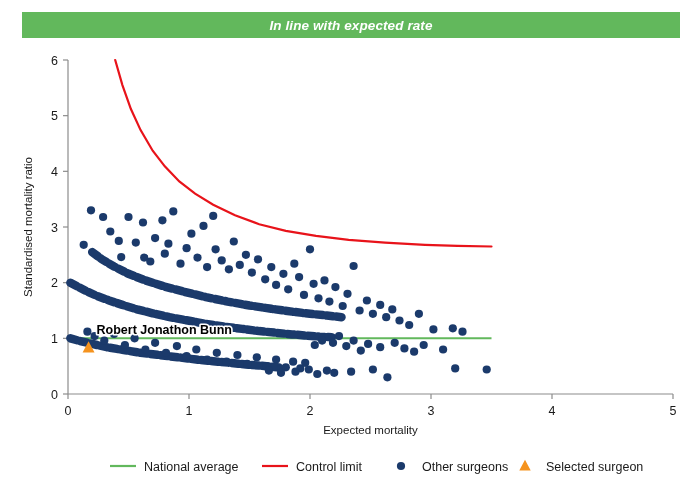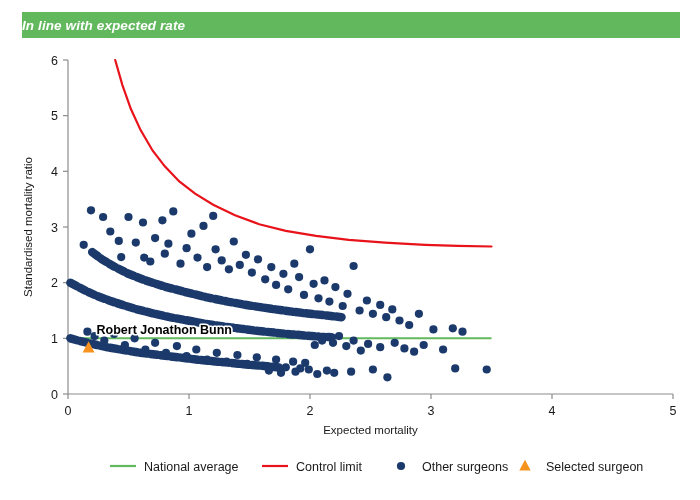--- a/index.html
+++ b/index.html
@@ -8,21 +8,21 @@
     background:#ffffff;
     font-family:"Liberation Sans", sans-serif;
     overflow:hidden;
     position:relative;
   }
   #banner{
     position:absolute;
     left:22px; top:12px;
     width:658px; height:26px;
     background:#62b85c;
-    display:flex; align-items:center; justify-content:flex-start;
+    display:flex; align-items:center; justify-content:center;
     box-sizing:border-box;
   }
   #banner-text{
     color:#ffffff;
     font-style:italic;
     font-weight:bold;
     font-size:13.5px;
     letter-spacing:.1px;
   }
   #plot-wrap{

